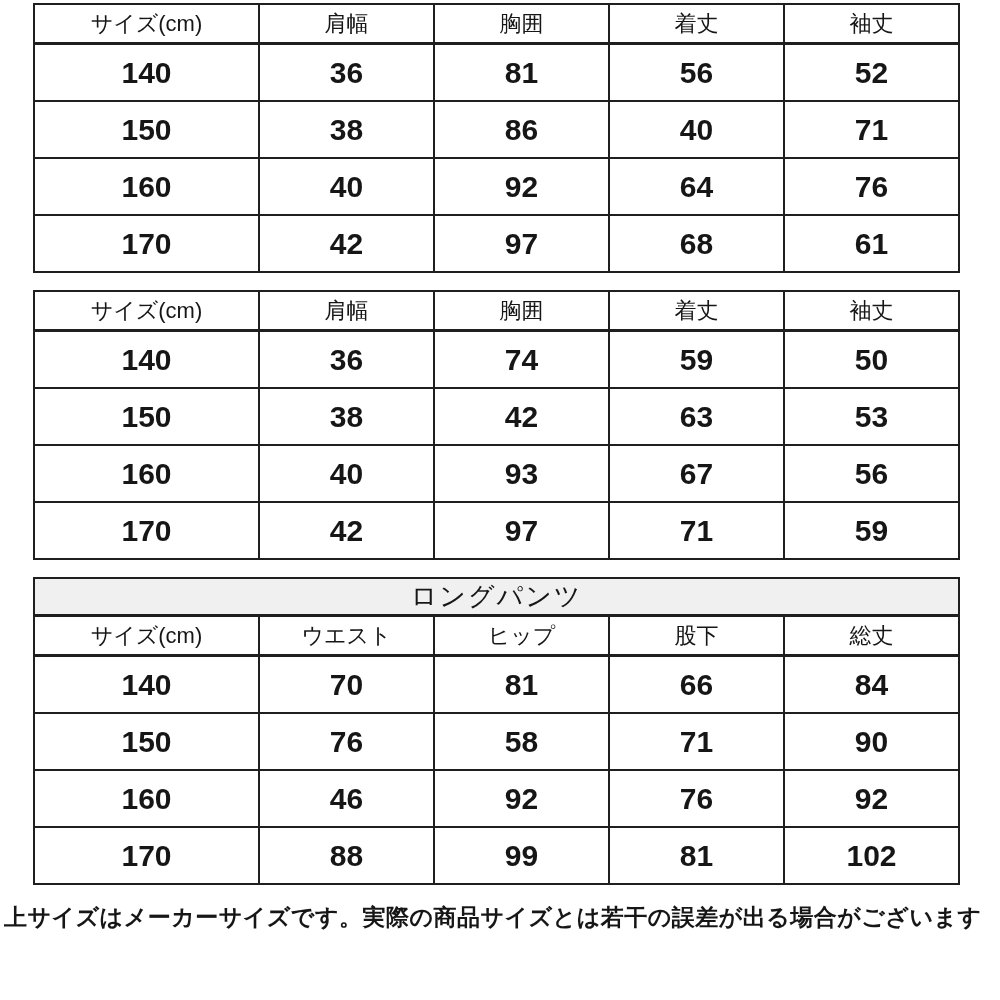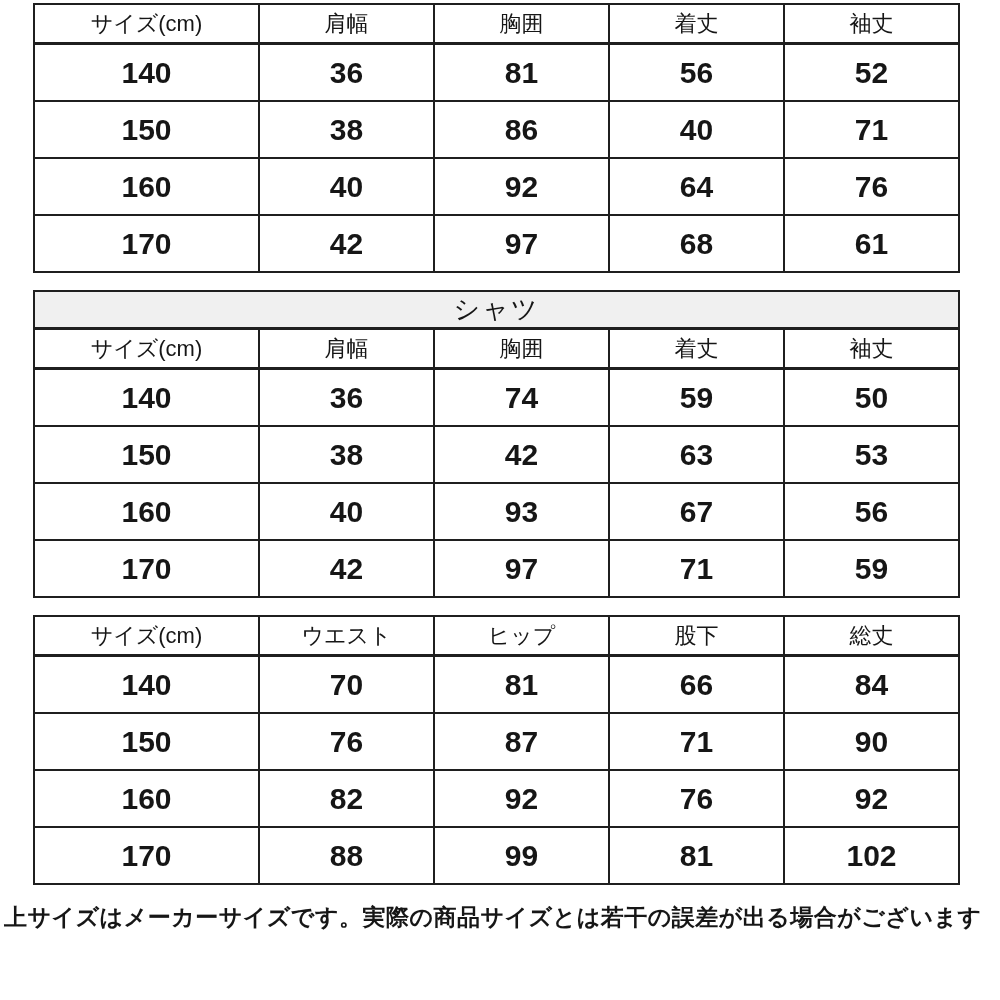--- a/index.html
+++ b/index.html
@@ -116,23 +116,20 @@
       <table>
         <colgroup>
           <col class="size-col">
           <col class="val-col">
           <col class="val-col">
           <col class="val-col">
           <col class="val-col">
         </colgroup>
         <thead>
           <tr>
-            <th class="title-cell" colspan="5">シャツ</th>
-          </tr>
-          <tr>
             <th class="header-cell">サイズ(cm)</th>
             <th class="header-cell">肩幅</th>
             <th class="header-cell">胸囲</th>
             <th class="header-cell">着丈</th>
             <th class="header-cell">袖丈</th>
           </tr>
         </thead>
         <tbody>
           <tr>
             <td class="data-cell">140</td>
@@ -169,45 +166,48 @@
       <table>
         <colgroup>
           <col class="size-col">
           <col class="val-col">
           <col class="val-col">
           <col class="val-col">
           <col class="val-col">
         </colgroup>
         <thead>
           <tr>
+            <th class="title-cell" colspan="5">ロングパンツ</th>
+          </tr>
+          <tr>
             <th class="header-cell">サイズ(cm)</th>
             <th class="header-cell">ウエスト</th>
             <th class="header-cell">ヒップ</th>
             <th class="header-cell">股下</th>
             <th class="header-cell">総丈</th>
           </tr>
         </thead>
         <tbody>
           <tr>
             <td class="data-cell">140</td>
             <td class="data-cell">70</td>
             <td class="data-cell">81</td>
             <td class="data-cell">66</td>
             <td class="data-cell">84</td>
           </tr>
           <tr>
             <td class="data-cell">150</td>
             <td class="data-cell">76</td>
-            <td class="data-cell">87</td>
+            <td class="data-cell">58</td>
             <td class="data-cell">71</td>
             <td class="data-cell">90</td>
           </tr>
           <tr>
             <td class="data-cell">160</td>
-            <td class="data-cell">82</td>
+            <td class="data-cell">46</td>
             <td class="data-cell">92</td>
             <td class="data-cell">76</td>
             <td class="data-cell">92</td>
           </tr>
           <tr>
             <td class="data-cell">170</td>
             <td class="data-cell">88</td>
             <td class="data-cell">99</td>
             <td class="data-cell">81</td>
             <td class="data-cell">102</td>

